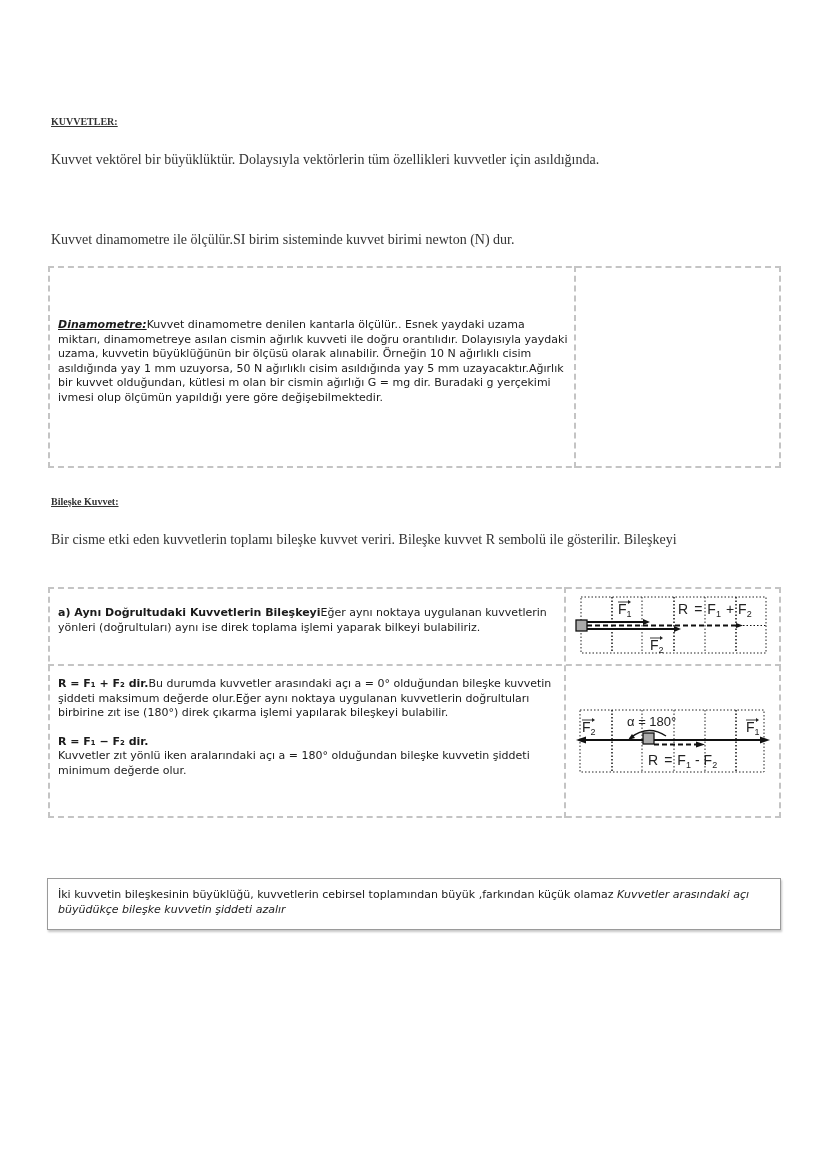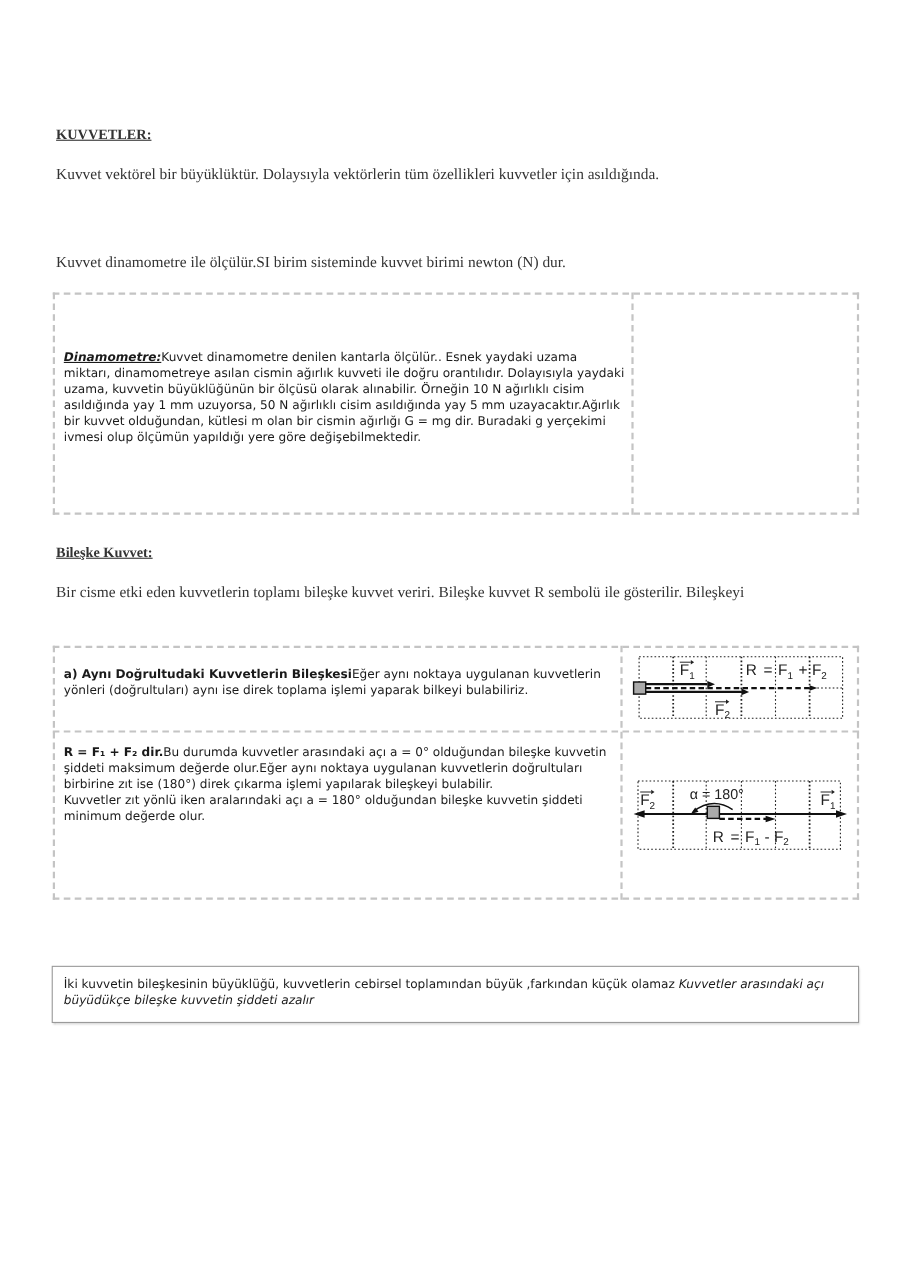--- a/index.html
+++ b/index.html
@@ -1,20 +1,20 @@
 <!DOCTYPE html>
 <html><head>
   <meta charset="utf-8">
   <style>
     html, body { margin: 0; padding: 0; background: #ffffff; }
     body { width: 828px; height: 1171px; position: relative; overflow: hidden; color: #1a1a1a; }
     .serif { font-family: "Liberation Serif", "DejaVu Serif", serif; font-size: 14px; line-height: 20px; color: #333; }
     .sans { font-family: "DejaVu Sans", "Liberation Sans", sans-serif; font-size: 11px; line-height: 14.5px; color: #1a1a1a; }
     .abs { position: absolute; }
-    .heading { font-weight: bold; text-decoration: underline; color: #333; font-size: 13px; }
+    .heading { font-weight: bold; text-decoration: underline; color: #333; font-size: 10px; }
     .dashbox { position: absolute; border: 2px dashed #c4c4c4; box-sizing: border-box; }
     .dashv { position: absolute; border-left: 2px dashed #c4c4c4; }
     .dashh { position: absolute; border-top: 2px dashed #c4c4c4; }
     p { margin: 0; }
     .b { font-weight: bold; }
     .bi { font-weight: bold; font-style: italic; text-decoration: underline; }
     .it { font-style: italic; }
     .notebox { position: absolute; border: 1px solid #9a9a9a; box-shadow: 1px 2px 2px #c8c8c8; background: #fff; box-sizing: border-box; }
     svg text { font-family: "Liberation Sans", "DejaVu Sans", sans-serif; }
   </style>
@@ -40,25 +40,26 @@
 
 <div class="abs serif" style="left:51px; top:530px; width:720px;">
   <p>Bir cisme etki eden kuvvetlerin toplamı bileşke kuvvet veriri. Bileşke kuvvet R sembolü ile gösterilir. Bileşkeyi</p>
 </div>
 
 <div class="dashbox" style="left:48px; top:587px; width:733px; height:231px;"></div>
 <div class="dashv" style="left:564px; top:587px; height:231px;"></div>
 <div class="dashh" style="left:48px; top:664px; width:733px;"></div>
 
 <div class="abs sans" style="left:58px; top:606px; width:500px;">
-  <span class="b">a) Aynı Doğrultudaki Kuvvetlerin Bileşkesi</span><span>Eğer aynı noktaya uygulanan kuvvetlerin yönleri (doğrultuları) aynı ise direk toplama işlemi yaparak bilkeyi bulabiliriz.</span>
+  <span class="b">a) Aynı Doğrultudaki Kuvvetlerin Bileşkeyi</span><span>Eğer aynı noktaya uygulanan kuvvetlerin yönleri (doğrultuları) aynı ise direk toplama işlemi yaparak bilkeyi bulabiliriz.</span>
 </div>
 
 <div class="abs sans" style="left:58px; top:677px; width:500px;">
   <p><span class="b">R = F₁ + F₂ dir.</span><span>Bu durumda kuvvetler arasındaki açı a = 0° olduğundan bileşke kuvvetin şiddeti maksimum değerde olur.Eğer aynı noktaya uygulanan kuvvetlerin doğrultuları birbirine zıt ise (180°) direk çıkarma işlemi yapılarak bileşkeyi bulabilir.</span></p>
+  <p style="margin-top:14px;" class="b">R = F₁ − F₂ dir.</p>
   <p style="margin-top:0;">Kuvvetler zıt yönlü iken aralarındaki açı a = 180° olduğundan bileşke kuvvetin şiddeti minimum değerde olur.</p>
 </div>
 
 <svg class="abs" style="left:570px; top:590px;" width="208" height="72" viewBox="0 0 208 72">
   <g stroke="#222" stroke-width="1" stroke-dasharray="1.5 2" fill="none">
     <rect x="11" y="7" width="185" height="56"></rect>
     <line x1="42" y1="7" x2="42" y2="63" stroke-width="1.6"></line>
     <line x1="72" y1="7" x2="72" y2="63"></line>
     <line x1="104" y1="7" x2="104" y2="63" stroke-width="1.6"></line>
     <line x1="135" y1="7" x2="135" y2="63"></line>

